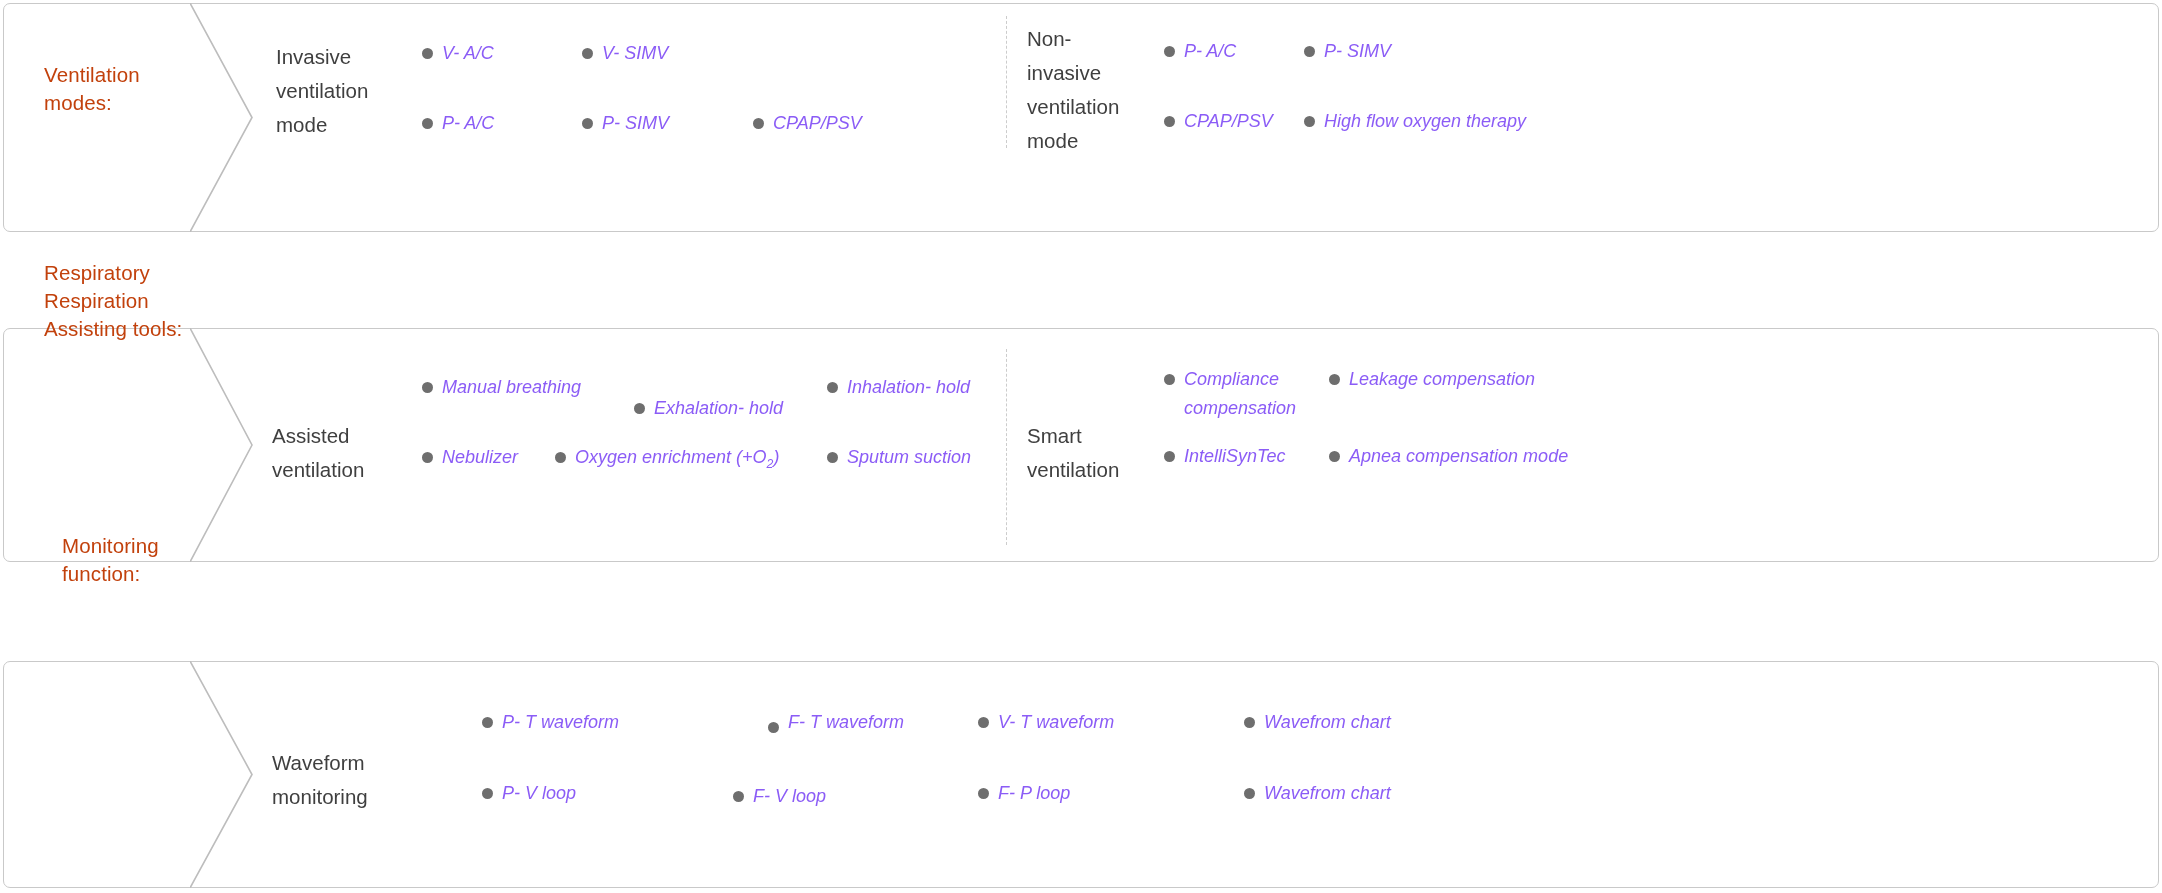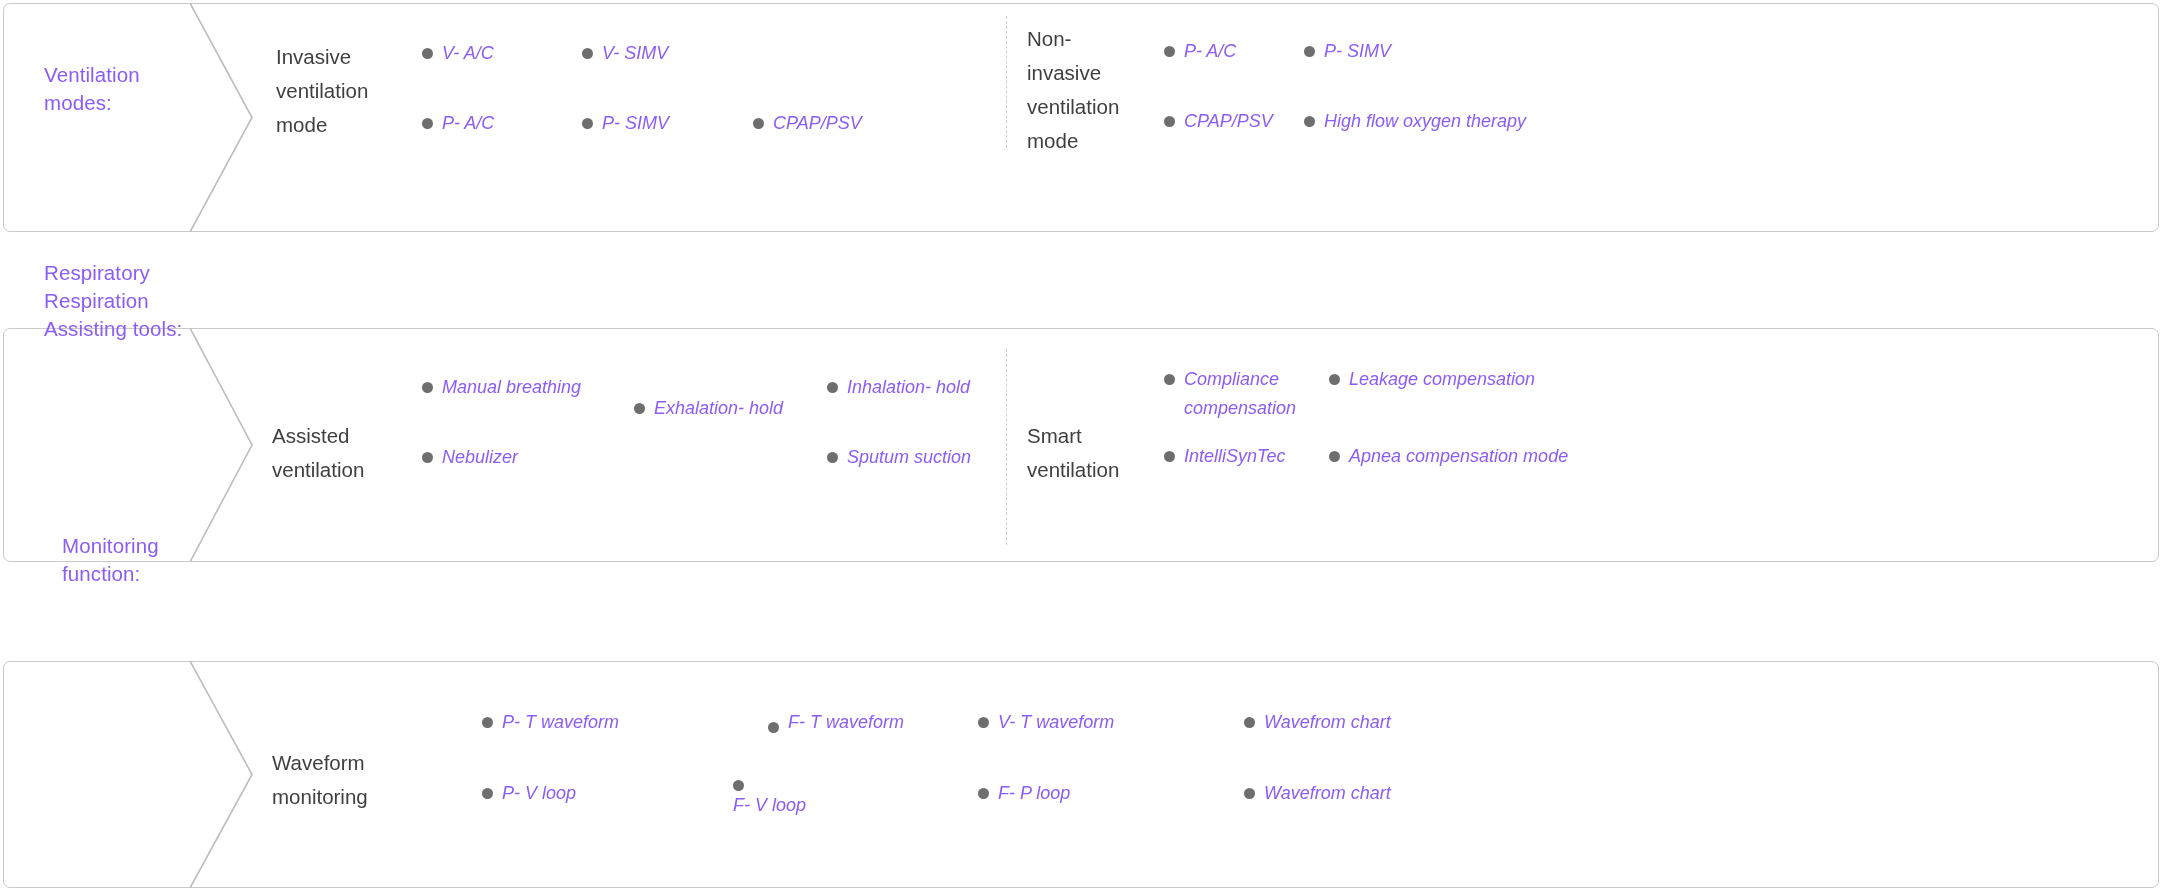--- a/index.html
+++ b/index.html
@@ -46,21 +46,21 @@
   }
   .chevron svg { display: block; width: 100%; height: 100%; }
 
   
   .cat-label {
     position: absolute;
     left: 40px;
     width: 150px;
     font-size: 20.5px;
     line-height: 28px;
-    color: #8b5cf6;
+    color: #c2410c;
     letter-spacing: .1px;
   }
   .cat-1 { top: 57px; }
   .cat-2 { top: 258px; }
   .cat-3 { top: 531px; margin-left: 18px; }
 
   
   .group-label {
     position: absolute;
     font-size: 20.5px;
@@ -181,20 +181,24 @@
     </div>
     <div class="item" style="left:823px; top:44px;">
       <span class="dot"></span>
       <span class="item-text">Inhalation- hold</span>
     </div>
 
     <div class="item" style="left:418px; top:114px;">
       <span class="dot"></span>
       <span class="item-text">Nebulizer</span>
     </div>
+    <div class="item" style="left:551px; top:114px;">
+      <span class="dot"></span>
+      <span class="item-text"><span>Oxygen enrichment (+O</span><sub>2</sub><span>)</span></span>
+    </div>
     <div class="item" style="left:823px; top:114px;">
       <span class="dot"></span>
       <span class="item-text">Sputum suction</span>
     </div>
 
     <div class="vdivider" style="left:1002px; top:20px; height:196px;"></div>
 
     <div class="group-label" style="left:1023px; top:90px; width:115px;">Smart ventilation</div>
 
     <div class="item wrap" style="left:1160px; top:36px; width:140px;">
@@ -241,21 +245,21 @@
     </div>
     <div class="item" style="left:1240px; top:46px;">
       <span class="dot"></span>
       <span class="item-text">Wavefrom chart</span>
     </div>
 
     <div class="item" style="left:478px; top:117px;">
       <span class="dot"></span>
       <span class="item-text">P- V loop</span>
     </div>
-    <div class="item" style="left:729px; top:109px;flex-direction:column;">
+    <div class="item" style="left:729px; top:120px;">
       <span class="dot"></span>
       <span class="item-text">F- V loop</span>
     </div>
     <div class="item" style="left:974px; top:117px;">
       <span class="dot"></span>
       <span class="item-text">F- P loop</span>
     </div>
     <div class="item" style="left:1240px; top:117px;">
       <span class="dot"></span>
       <span class="item-text">Wavefrom chart</span>

